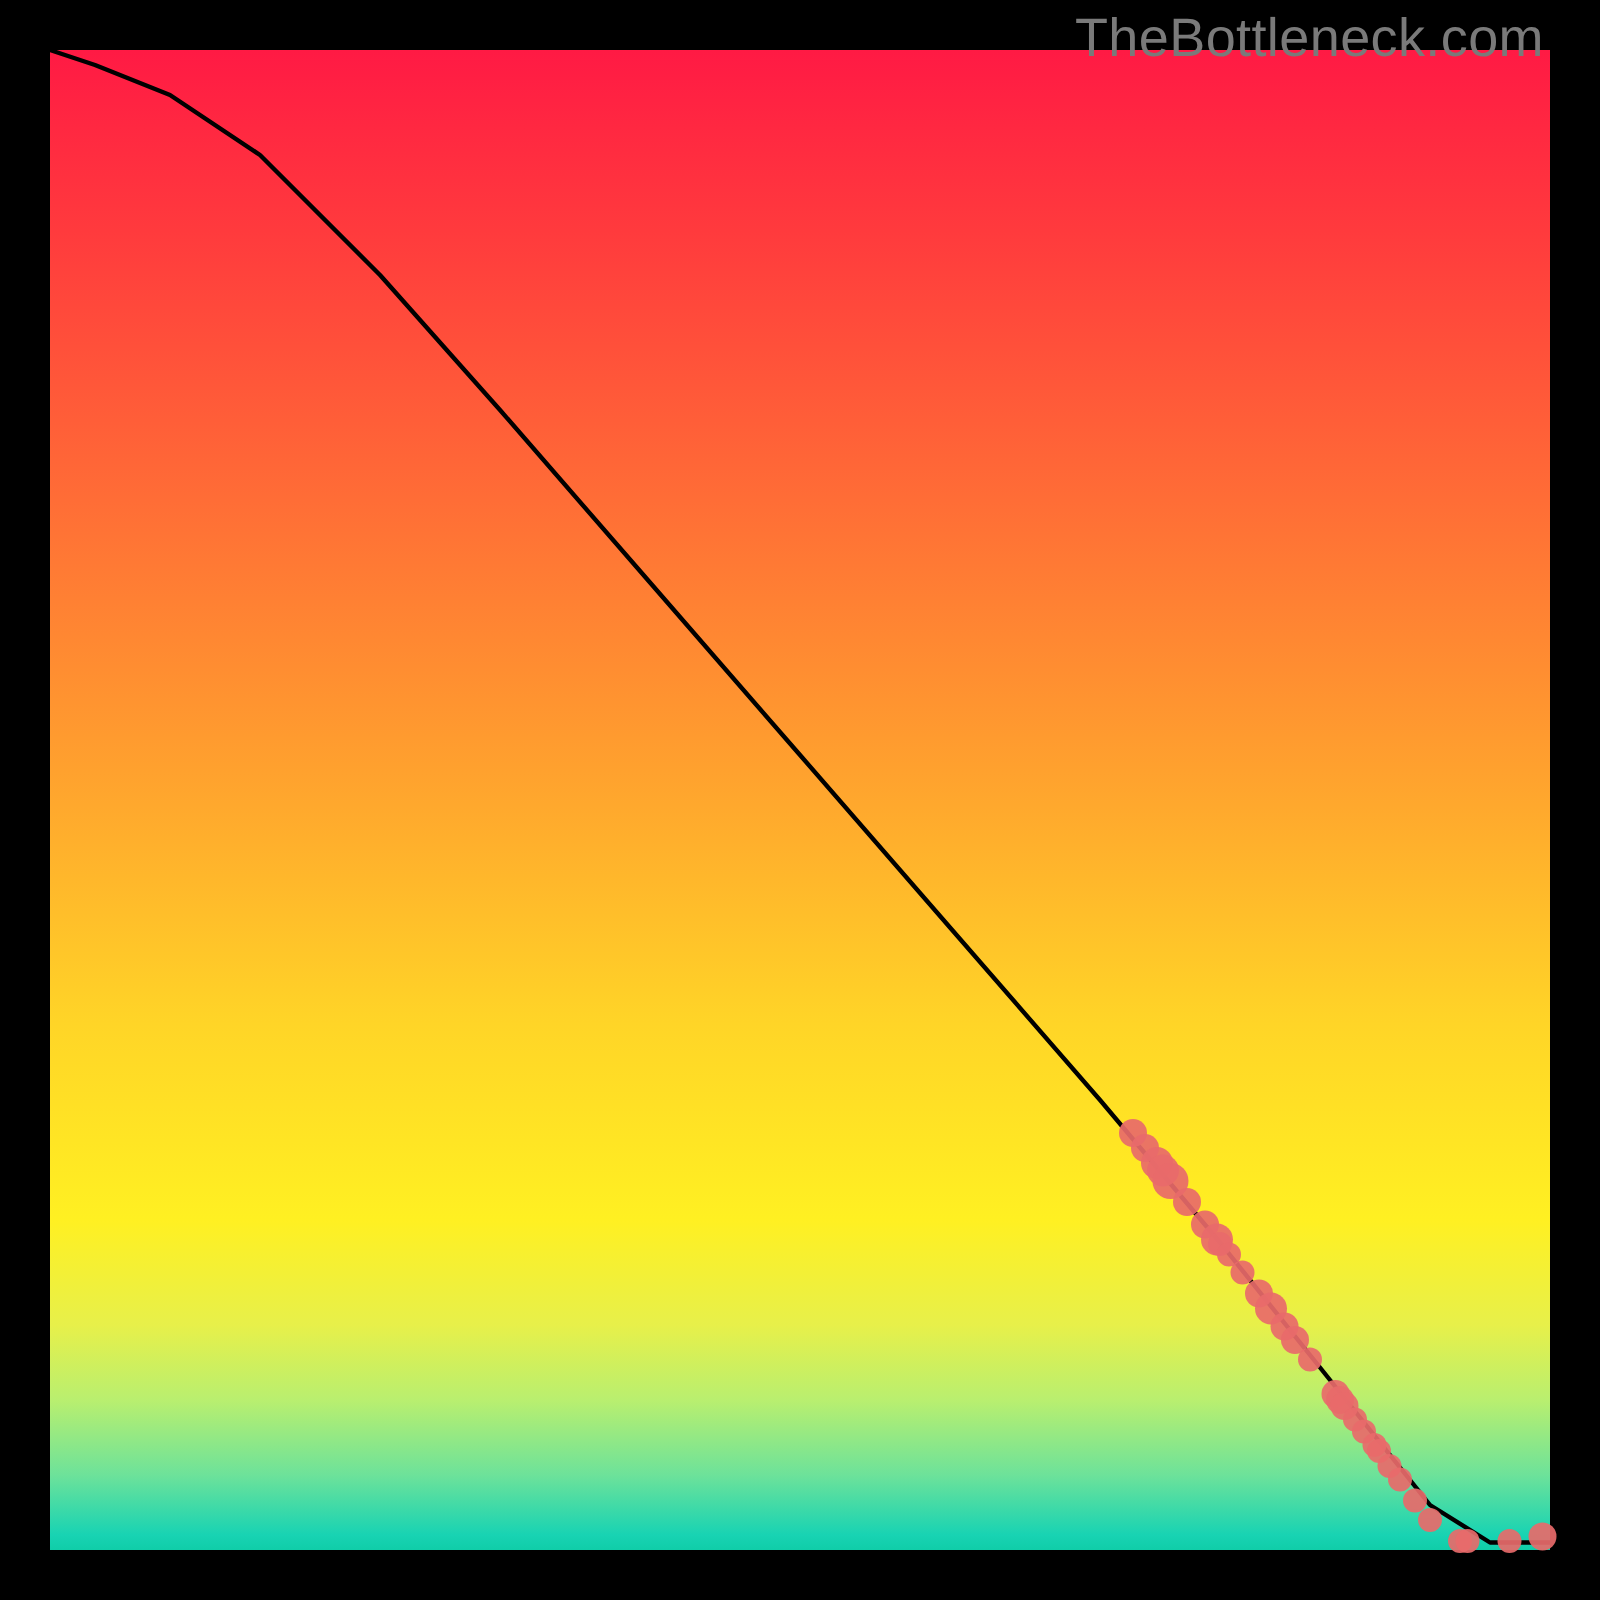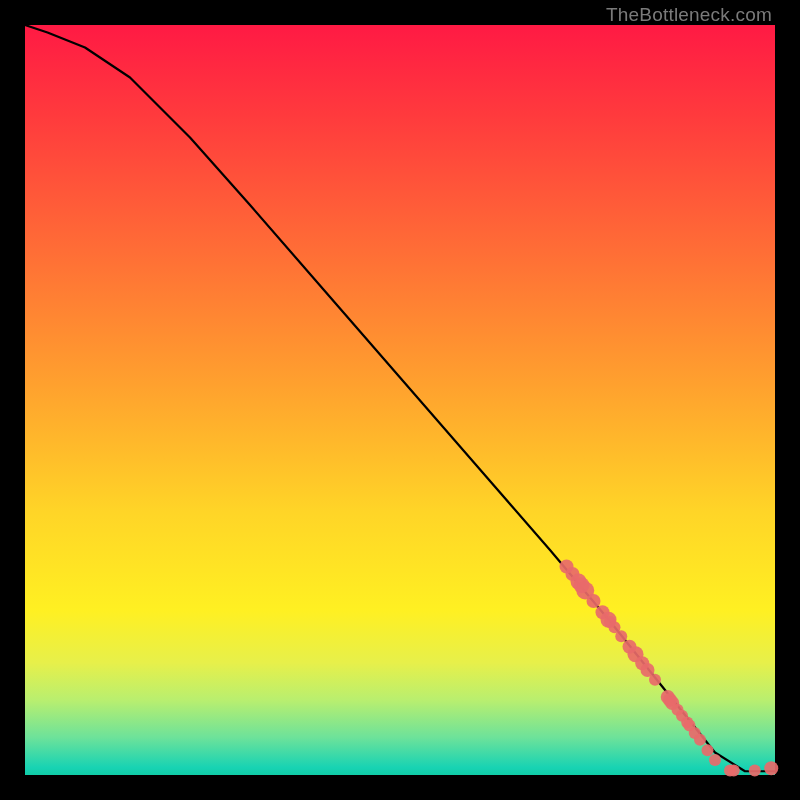--- a/index.html
+++ b/index.html
@@ -37,21 +37,21 @@
       #6de29a 95%,
       #18d3b3 99%,
       #10cda8 100%
     );
   }
   .watermark {
     position: absolute;
     top: 4px;
     right: 28px;
     color: #7a7a7a;
-    font-size: 19px;
+    font-size: 27px;
     font-weight: 500;
     letter-spacing: 0.2px;
     user-select: none;
   }
   svg.overlay {
     position: absolute;
     left: 0;
     top: 0;
     width: 750px;
     height: 750px;

